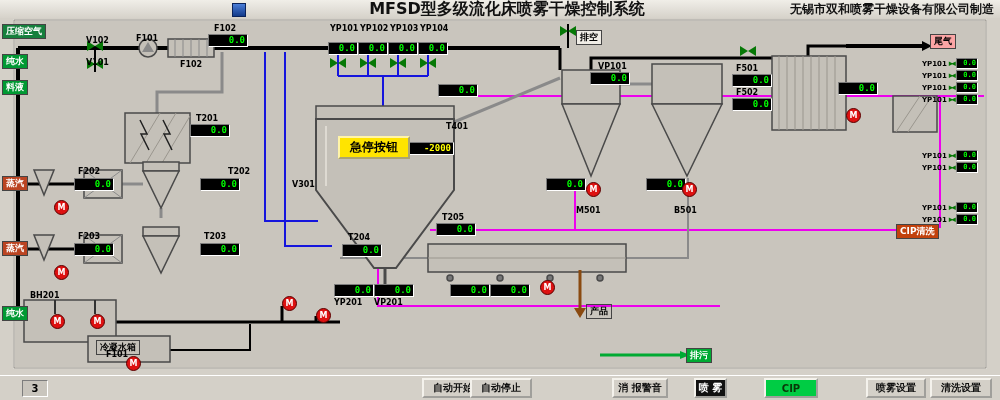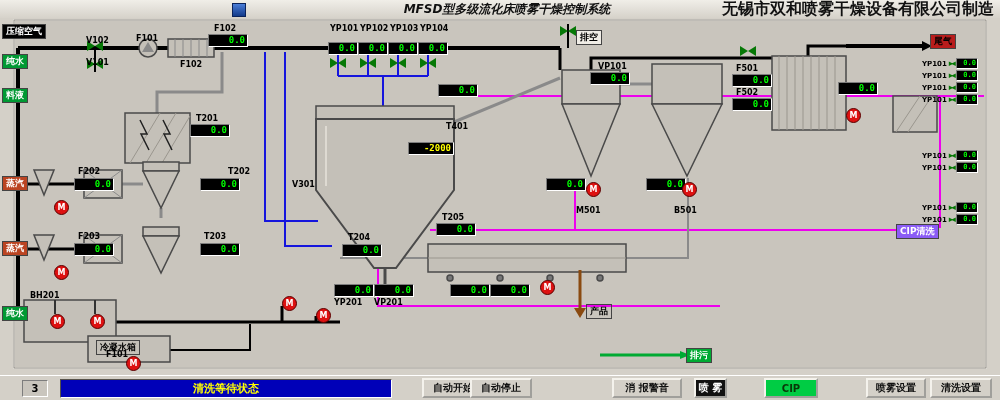--- a/index.html
+++ b/index.html
@@ -2,22 +2,22 @@
 <html><head>
 <meta charset="utf-8">
 <style>
   html,body{margin:0;padding:0;}
   body{width:1000px;height:400px;position:relative;overflow:hidden;background:#d4d0c8;
        font-family:"DejaVu Sans",sans-serif;-webkit-font-smoothing:antialiased;}
   
   #titlebar{position:absolute;top:0;left:0;right:0;height:18px;
     background:linear-gradient(#f0eee8,#d6d2ca);border-bottom:1px solid #979287;}
   #titlebar .title{position:absolute;left:14px;right:0;text-align:center;
-    font-size:12px;font-weight:bold;line-height:18px;color:#111;font-style:italic;}
-  #titlebar .manufacturer{position:absolute;right:6px;top:0;font-size:16px;font-weight:bold;line-height:18px;color:#111;}
+    font-size:16px;font-weight:bold;line-height:18px;color:#111;}
+  #titlebar .manufacturer{position:absolute;right:6px;top:0;font-size:12px;font-weight:bold;line-height:18px;color:#111;}
   #titlebar .app-icon{position:absolute;left:232px;top:3px;width:12px;height:12px;
     background:linear-gradient(#4a7dd8,#123a8a);border:1px solid #0a225a;}
   
   #diagram{position:absolute;top:18px;left:0;width:1000px;height:357px;}
   #diagram svg{position:absolute;left:0;top:0;}
   .layer{position:absolute;inset:0;pointer-events:none;}
   .layer > *{pointer-events:auto;}
   .tag{position:absolute;font-size:8px;font-weight:bold;color:#000;white-space:nowrap;line-height:9px;}
   .display{position:absolute;width:34px;height:11px;background:#000;color:#00ff00;
     border:1px solid;border-color:#7d7d7d #ffffff #ffffff #7d7d7d;
@@ -176,31 +176,31 @@
     </g>
 
     <g>
       <path d="M580 252 V290" stroke="#8a4a10" stroke-width="3" fill="none"></path>
       <polygon points="574,290 586,290 580,300" fill="#8a4a10"></polygon>
     </g>
   </svg>
 
   <div class="layer">
 
-  <div class="flow" style="left: 2px; top: 6px; background: #000000; color: rgb(255, 255, 255);">压缩空气</div>
+  <div class="flow" style="left: 2px; top: 6px; background: #15803d; color: rgb(255, 255, 255);">压缩空气</div>
       <div class="flow" style="left: 2px; top: 36px; background: rgb(0, 153, 51); color: rgb(255, 255, 255);">纯水</div>
-      <div class="flow" style="left: 2px; top: 62px; background: rgb(0, 153, 51); color: rgb(255, 255, 255); margin-top: 8px;">料液</div>
+      <div class="flow" style="left: 2px; top: 62px; background: rgb(0, 153, 51); color: rgb(255, 255, 255);">料液</div>
       <div class="flow" style="left: 2px; top: 158px; background: rgb(187, 68, 34); color: rgb(255, 255, 255);">蒸汽</div>
       <div class="flow" style="left: 2px; top: 223px; background: rgb(187, 68, 34); color: rgb(255, 255, 255);">蒸汽</div>
       <div class="flow" style="left: 2px; top: 288px; background: rgb(0, 153, 51); color: rgb(255, 255, 255);">纯水</div>
       <div class="flow" style="left: 576px; top: 12px; background: rgb(240, 237, 230); color: rgb(0, 0, 0);">排空</div>
-      <div class="flow" style="left: 930px; top: 16px; background: #b91c1c; color: rgb(0, 0, 0);">尾气</div>
+      <div class="flow" style="left: 930px; top: 16px; background: #fca5a5; color: rgb(0, 0, 0);">尾气</div>
       <div class="flow" style="left: 586px; top: 286px; background: transparent; color: rgb(0, 0, 0);">产品</div>
       <div class="flow" style="left: 96px; top: 322px; background: transparent; color: rgb(0, 0, 0);">冷凝水箱</div>
-      <div class="flow" style="left: 896px; top: 206px; background: #8b5cf6; color: rgb(255, 255, 255);">CIP清洗</div>
+      <div class="flow" style="left: 896px; top: 206px; background: #c2410c; color: rgb(255, 255, 255);">CIP清洗</div>
       <div class="flow" style="left: 686px; top: 330px; background: rgb(0, 170, 51); color: rgb(255, 255, 255);">排污</div>
     </div>
 
   <div class="layer">
 
   <div class="tag" style="left: 86px; top: 18px;">V102</div>
       <div class="tag" style="left: 86px; top: 40px;">V101</div>
       <div class="tag" style="left: 136px; top: 16px;">F101</div>
       <div class="tag" style="left: 214px; top: 6px;">F102</div>
       <div class="tag" style="left: 180px; top: 42px;">F102</div>
@@ -308,29 +308,29 @@
       <div class="pump" style="left: 682px; top: 164px;">M</div>
       <div class="pump" style="left: 846px; top: 90px;">M</div>
       <div class="pump" style="left: 540px; top: 262px;">M</div>
       <div class="pump" style="left: 282px; top: 278px;">M</div>
       <div class="pump" style="left: 316px; top: 290px;">M</div>
       <div class="pump" style="left: 50px; top: 296px;">M</div>
       <div class="pump" style="left: 90px; top: 296px;">M</div>
       <div class="pump" style="left: 126px; top: 338px;">M</div>
     </div>
 
+  <button id="estop">急停按钮</button>
 
 </div>
 
 <div id="statusbar">
   <div id="pagebox">3</div>
-  <div id="statusblue">清洗等待状态</div>
   <div class="layer">
 
   <button class="cbtn" style="left: 422px; width: 62px;">自动开始</button>
       <button class="cbtn" style="left: 470px; width: 62px;">自动停止</button>
-      <button class="cbtn" style="left: 612px; width: 70px;">消 报警音</button>
+      <button class="cbtn" style="left: 612px; width: 56px;">消 报警音</button>
       <button class="cbtn" style="left: 694px; width: 33px; background: rgb(17, 17, 17); color: rgb(255, 255, 255);">喷 雾</button>
       <button class="cbtn" style="left: 764px; width: 54px; background: rgb(0, 204, 68); color: rgb(8, 56, 8);">CIP</button>
       <button class="cbtn" style="left: 866px; width: 60px;">喷雾设置</button>
       <button class="cbtn" style="left: 930px; width: 62px;">清洗设置</button>
     </div>
 </div>
 
 </body></html>

